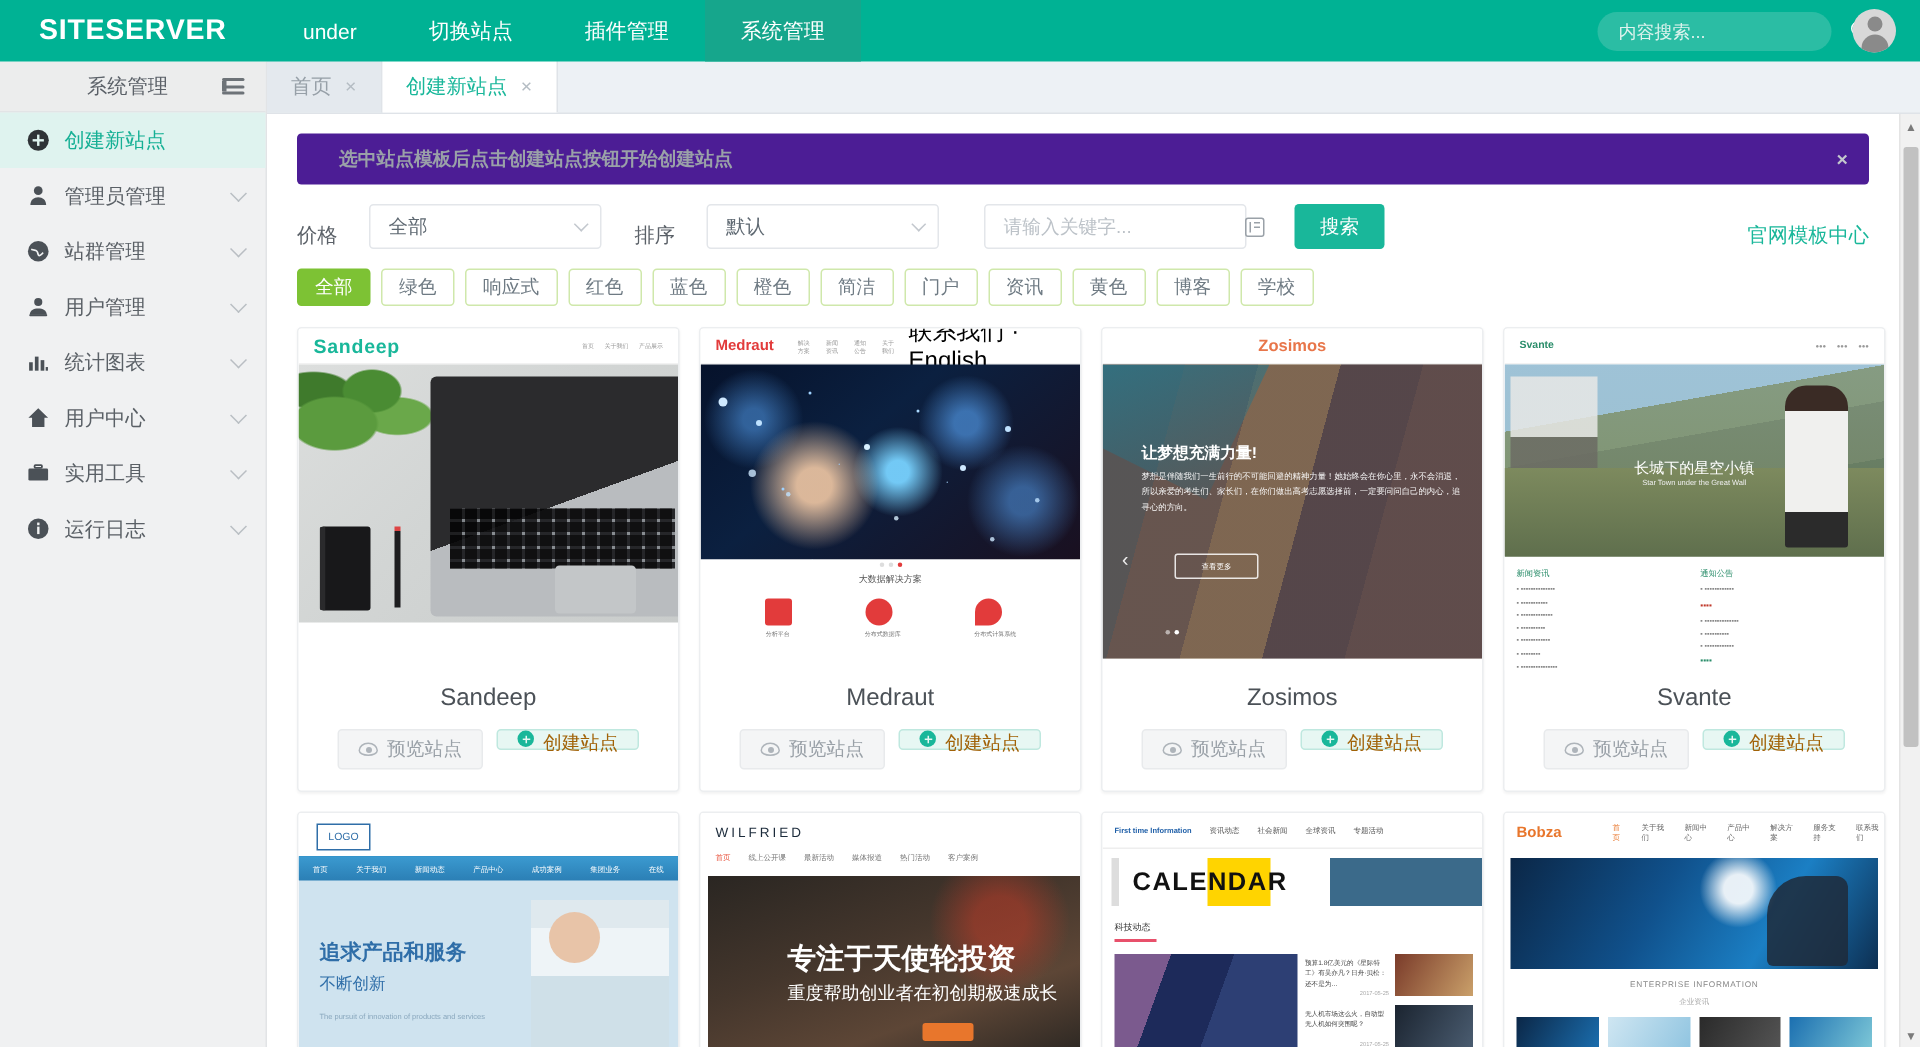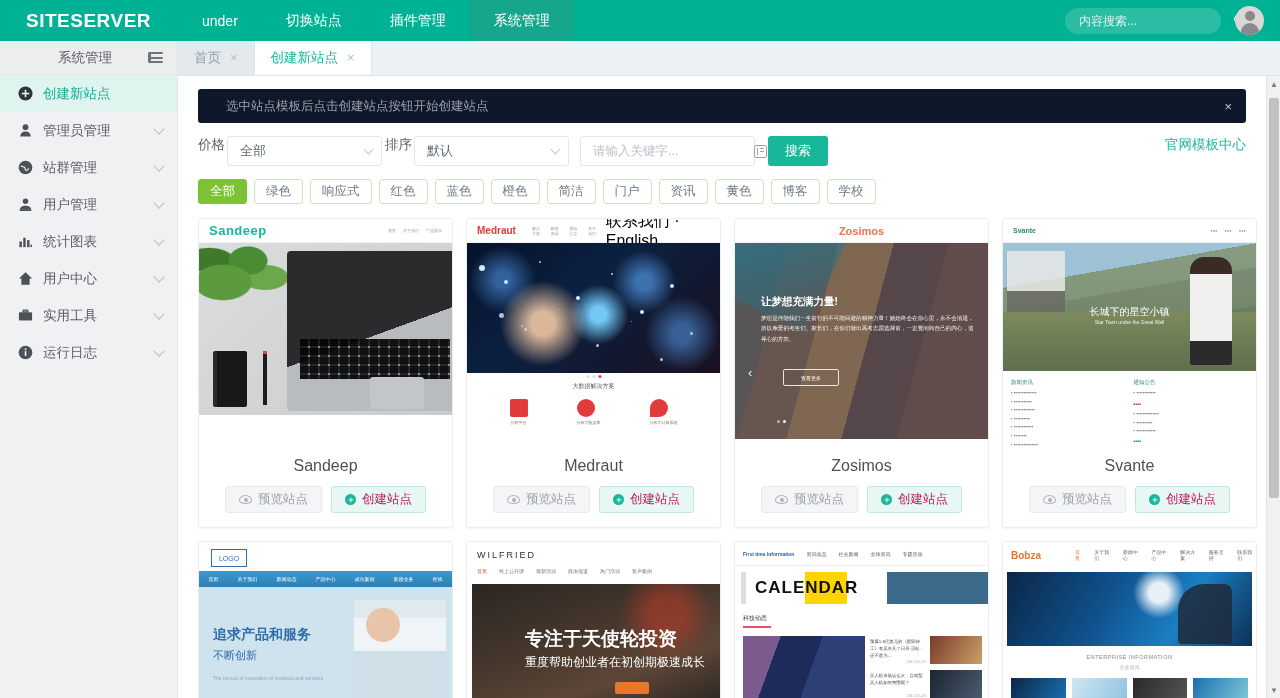--- a/index.html
+++ b/index.html
@@ -151,35 +151,36 @@
 
   
   .main {
     position: absolute; top: 76px; left: 178px;
     width: 1088px; height: 622px;
     background: #ffffff;
     overflow: hidden;
   }
   .notice {
     margin: 13px 20px 0 20px;
-    height: 34px; background: #0f172a;
+    height: 34px; background: #4c1d95;
     border-radius: 3px;
     display: flex; align-items: center;
     padding: 0 14px 0 28px;
     font-size: 12.5px; color: #9aa1a8;
     position: relative;
+    font-weight: bold;
   }
   .notice-close {
     position: absolute; right: 14px; top: 50%; transform: translateY(-50%);
     color: #c3c8cd; font-size: 13px; cursor: pointer;
   }
 
   .filters {
-    display: flex; align-items: flex-start;
-    padding: 13px 20px 0 20px; gap: 2px;
+    display: flex; align-items: flex-end;
+    padding: 13px 20px 0 20px; gap: 21px;
   }
   .f-label { font-size: 13.5px; color: #5b6168; }
   .select {
     width: 155px; height: 30px;
     border: 1px solid #e3e6ea; border-radius: 3px;
     background: #fff;
     display: flex; align-items: center; justify-content: space-between;
     padding: 0 9px 0 12px;
     font-size: 13px; color: #606a73; cursor: pointer;
   }
@@ -266,24 +267,24 @@
     width: 13px; height: 9px; border: 1.2px solid #aeb4ba;
     border-radius: 50% 50% 50% 50% / 60% 60% 40% 40%;
     position: relative; flex: none;
   }
   .eye::after{
     content:""; position:absolute; left:50%; top:50%;
     width:4px; height:4px; border-radius:50%; background:#aeb4ba;
     transform: translate(-50%,-50%);
   }
   .btn-create {
-    height: 27px; padding: 0 13px;
+    height: 14px; padding: 0 13px;
     background: #e7f7f3; border: 1px solid #bfe8df; border-radius: 3px;
-    display: flex; align-items: center; gap: 6px;
-    font-size: 12.5px; color: #be185d; cursor: pointer;
+    display: flex; gap: 6px;
+    font-size: 12.5px; color: #a16207; cursor: pointer;
   }
   .plus-circ {
     width: 11px; height: 11px; border-radius: 50%; background: #19b79a;
     position: relative; flex: none;
   }
   .plus-circ::before, .plus-circ::after{
     content:""; position:absolute; background:#e7f7f3;
     left:50%; top:50%;
   }
   .plus-circ::before { width:5px; height:1.3px; transform: translate(-50%,-50%); }

